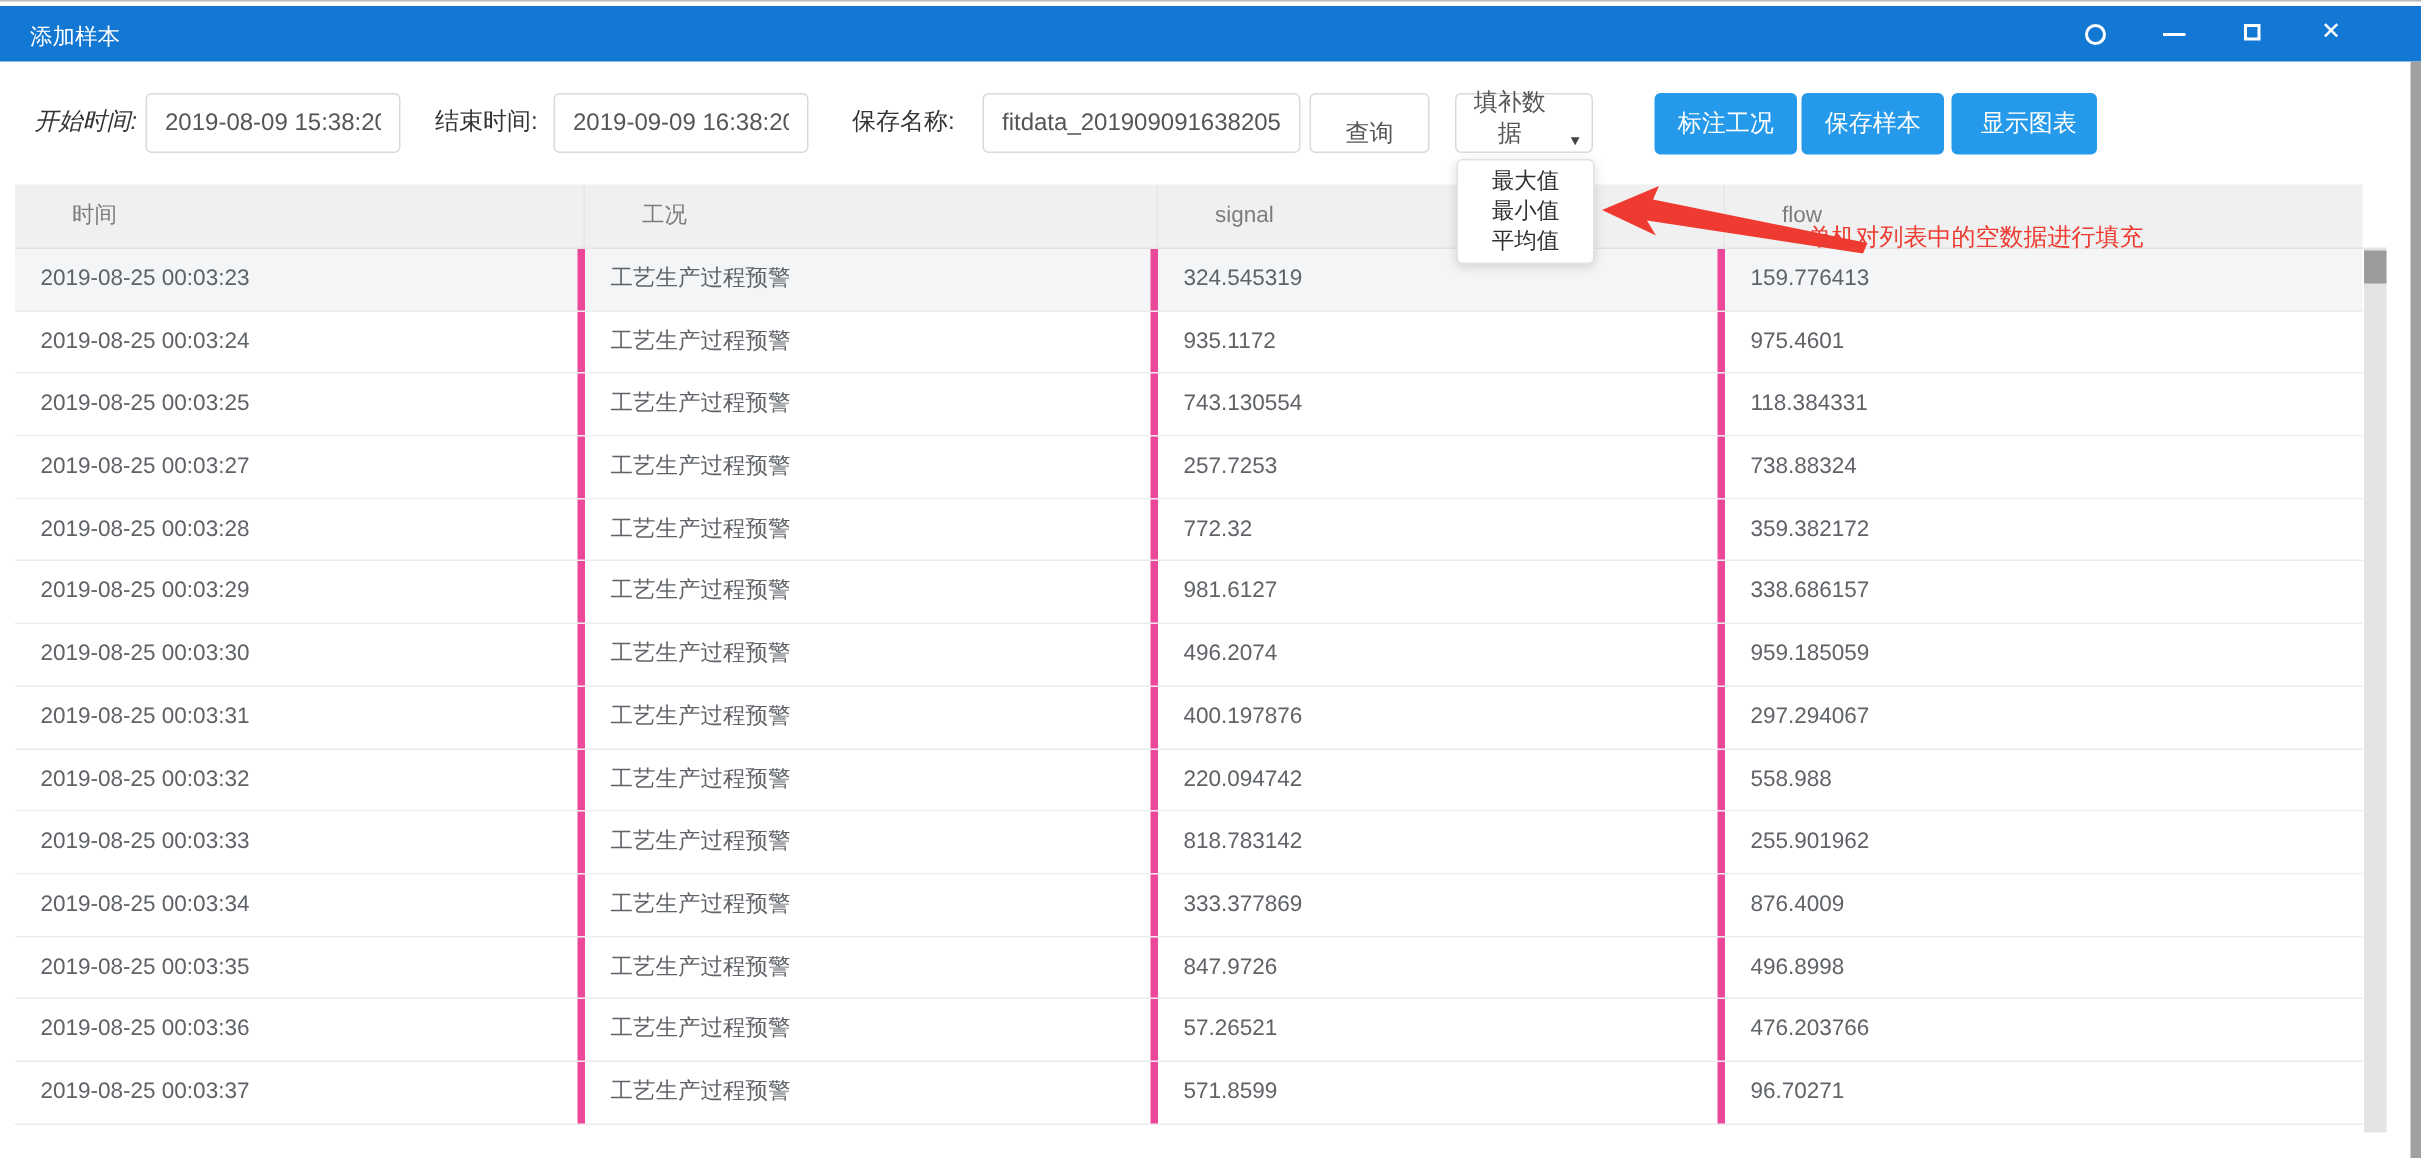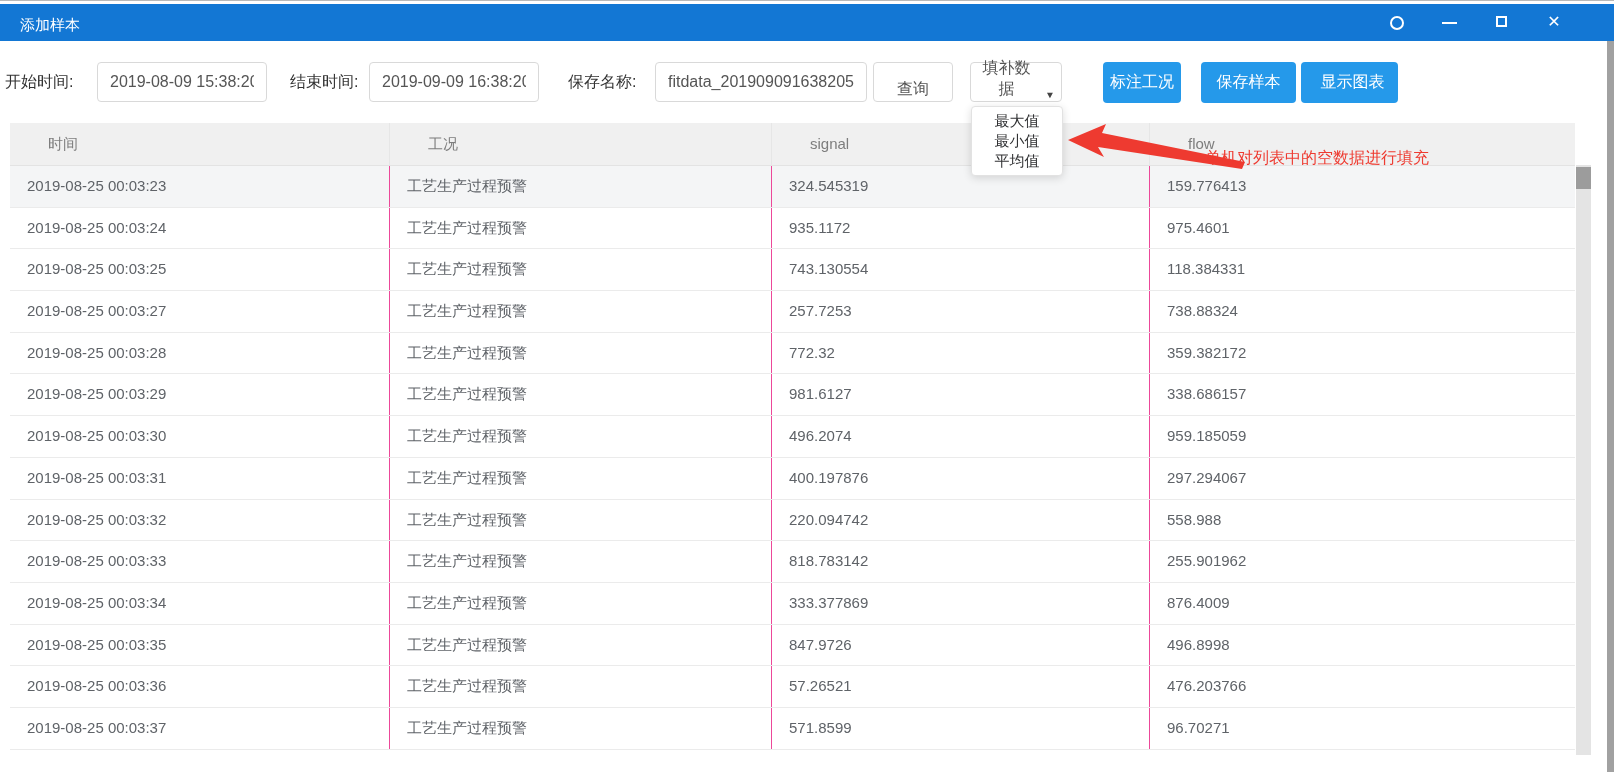--- a/index.html
+++ b/index.html
@@ -29,21 +29,21 @@
   .caret{font-size:10px;color:#444;margin-left:9px;transform:scaleY(.9);}
   
   .menu{position:absolute;left:971px;top:106px;width:92px;box-sizing:border-box;background:#fff;border:1px solid #e2e2e2;
         border-radius:4px;padding:4px 0;box-shadow:0 2px 8px rgba(0,0,0,.14);z-index:30;}
   .menu-item{height:20px;line-height:20px;text-align:center;font-size:15px;color:#303133;cursor:pointer;}
   
   .table{position:absolute;left:10px;top:123px;width:1565px;box-sizing:border-box;}
   .thead{display:flex;height:42px;line-height:42px;background:#f0f0f0;color:#7d7d7d;font-size:15px;border-bottom:1px solid #e3e3e3;}
   .trow{display:flex;height:40.7px;line-height:40.7px;font-size:15px;color:#5f6368;background:#fff;border-bottom:1px solid #ebebeb;}
   .trow.hovered{background:#f4f5f6;}
-  .tcell{box-sizing:border-box;padding-left:17px;overflow:hidden;white-space:nowrap;border-right:1px solid #ec4899;}
+  .tcell{box-sizing:border-box;padding-left:17px;overflow:hidden;white-space:nowrap;border-right:5px solid #ec4899;}
   .thead .tcell{border-right:1px solid #e6e6e6;padding-left:38px;}
   .tcell.c0{width:380px;}.tcell.c1{width:382px;}.tcell.c2{width:378px;}.tcell.c3{flex:1;border-right:none;}
   
   .sb-track{position:absolute;left:1576px;top:165px;width:15px;height:590px;background:#e4e4e4;cursor:pointer;}
   .sb-thumb{position:absolute;left:0;top:2px;width:15px;height:22px;background:#9c9c9c;cursor:grab;}
   
   .arrow-svg{position:absolute;left:1040px;top:118px;width:420px;height:60px;z-index:40;pointer-events:none;}
   .annot-text{position:absolute;left:1205px;top:148px;font-size:16px;color:var(--red);z-index:40;pointer-events:none;white-space:nowrap;text-align:center;}
 </style>
 </head>
@@ -60,35 +60,35 @@
     </span>
   <span class="wicon" style="left:1494px;">
       <span class="square"></span>
     </span>
   <span class="wicon" style="left:1545px;">
       <span class="xglyph">✕</span>
     </span>
 </div>
 <div class="right-strip"></div>
 
-<div class="lbl" style="left:5px;">开始时间:</div>
+<div class="lbl" style="left:23px;font-style:italic;">开始时间:</div>
 <input class="inp" style="left: 97px; width: 170px;" readonly="" value="2019-08-09 15:38:20">
 <div class="lbl" style="left:290px;">结束时间:</div>
 <input class="inp" style="left: 369px; width: 170px;" readonly="" value="2019-09-09 16:38:20">
 <div class="lbl" style="left:568px;">保存名称:</div>
 <input class="inp" style="left: 655px; width: 212px;" readonly="" value="fitdata_20190909163820515">
 
 <button class="btn-plain" style="left:873px;width:80px;">
   <span>查询</span>
 </button>
 <button class="btn-plain" style="left:970px;width:92px;">
   <span>填补数据</span>
   <span class="caret">▼</span>
 </button>
-<button class="btn-primary" style="left:1103px;width:78px;">标注工况</button>
+<button class="btn-primary" style="left:1103px;width:95px;">标注工况</button>
 <button class="btn-primary" style="left:1201px;width:95px;">保存样本</button>
 <button class="btn-primary" style="left:1301px;width:97px;padding-left:12px;">显示图表</button>
 
 <div class="menu">
   <div class="menu-item">最大值</div>
   <div class="menu-item">最小值</div>
   <div class="menu-item">平均值</div>
 </div>
 
 <div class="table">

